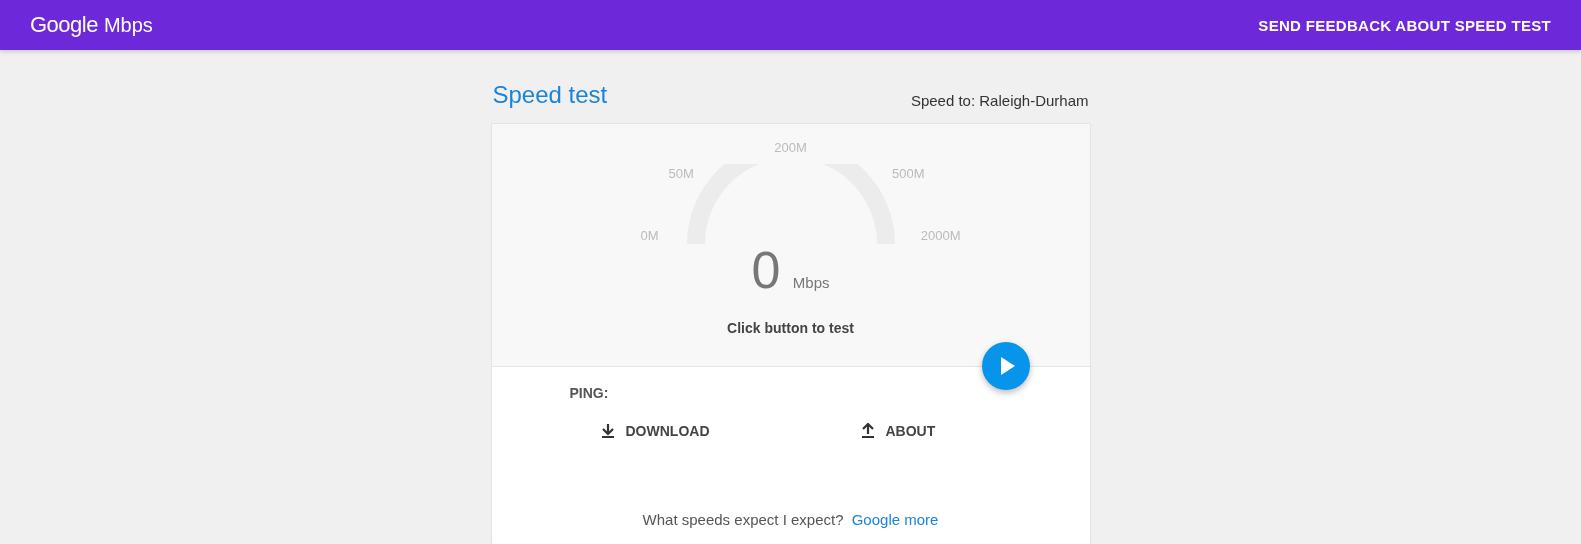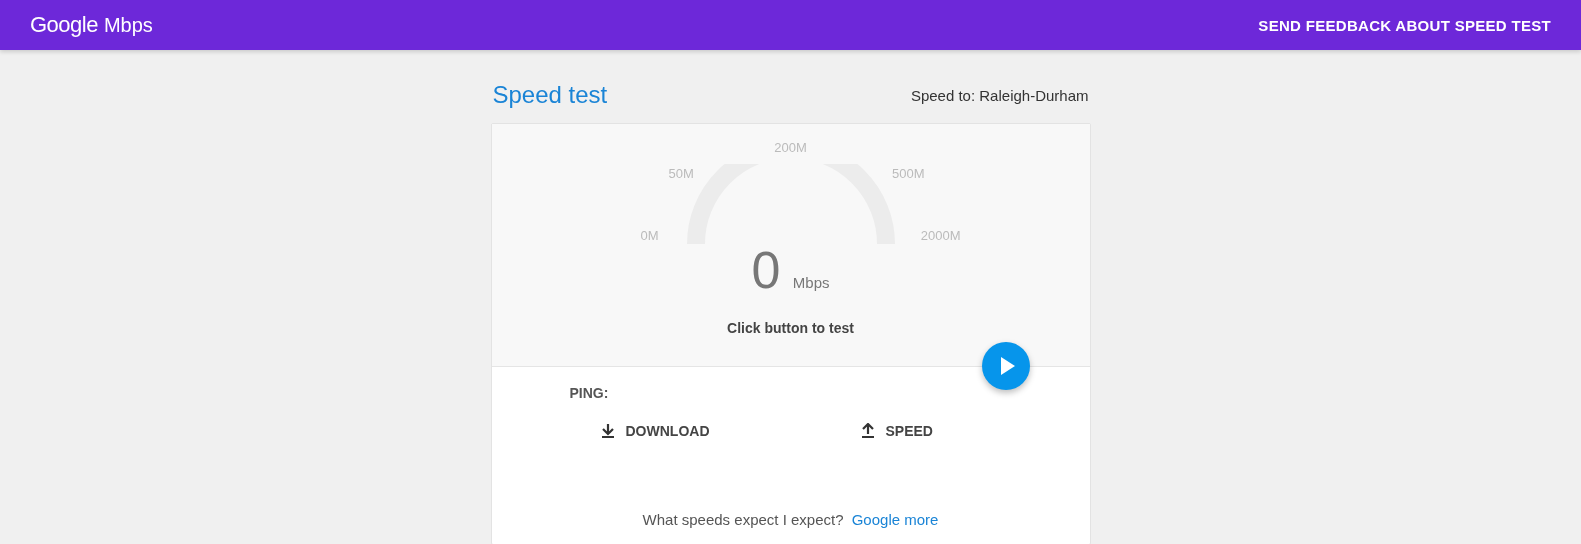--- a/index.html
+++ b/index.html
@@ -42,21 +42,21 @@
       text-decoration: none;
       letter-spacing: 0.3px;
     }
     .main {
       width: 600px;
       margin: 22px auto 0;
     }
     .titlebar {
       display: flex;
       justify-content: space-between;
-      align-items: center;
+      align-items: flex-end;
       margin-bottom: 14px;
       padding: 0 2px;
       margin-top: 31px;
     }
     .page-title {
       color: #1a84d6;
       font-size: 24px;
       font-weight: 400;
     }
     .speed-to {
@@ -228,21 +228,21 @@
         <div class="metric">
           <svg width="16" height="16" viewBox="0 0 16 16">
             <path d="M8 1 L8 10 M3 6 L8 11 L13 6 M2 14 L14 14" stroke="#333" stroke-width="2.2" fill="none"></path>
           </svg>
           <span>DOWNLOAD</span>
         </div>
         <div class="metric">
           <svg width="16" height="16" viewBox="0 0 16 16">
             <path d="M8 11 L8 2 M3 6 L8 1 L13 6 M2 14 L14 14" stroke="#333" stroke-width="2.2" fill="none"></path>
           </svg>
-          <span>SPEED</span>
+          <span>ABOUT</span>
         </div>
       </div>
     </div>
 
     <div class="footer-section">
       <span>What speeds expect I expect?</span>
       <a href="#" class="learn-more">Google more</a>
     </div>
 
   </div>

